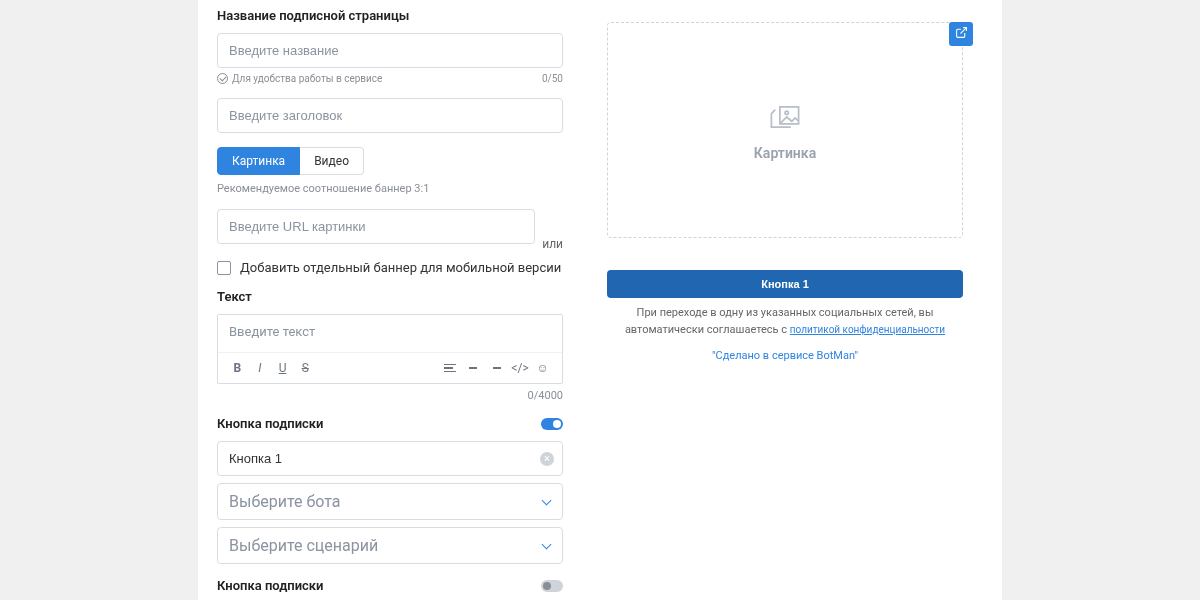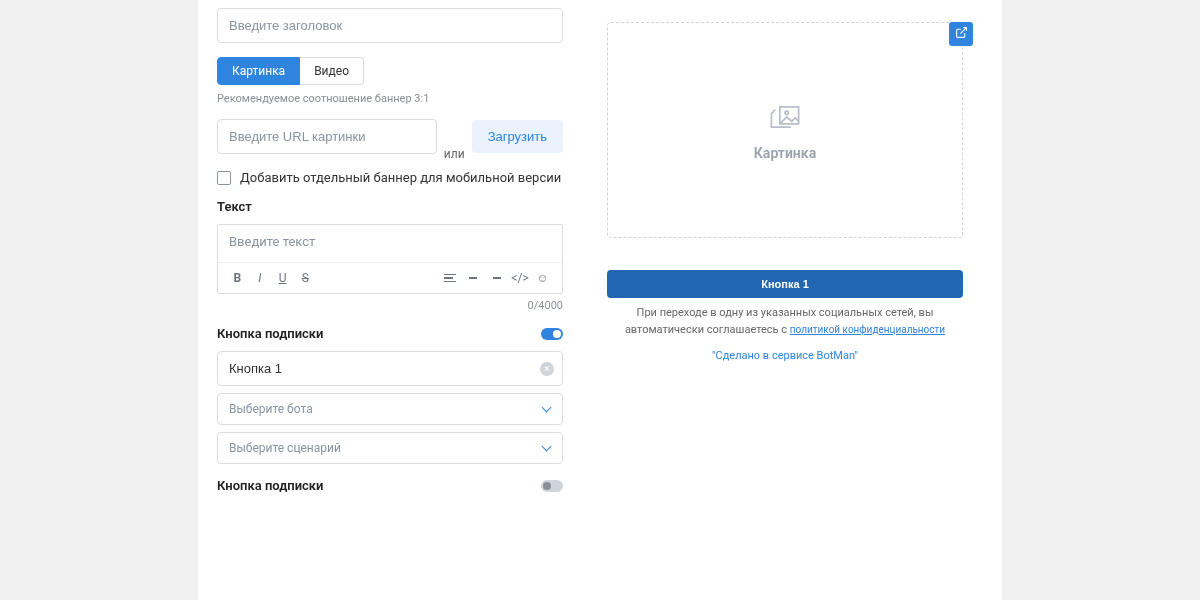--- a/index.html
+++ b/index.html
@@ -35,21 +35,21 @@
   .row-header { display: flex; justify-content: space-between; align-items: center; margin-bottom: 10px; gap: 28px; }
   .toggle { width: 22px; height: 12px; border-radius: 6px; position: relative; cursor: pointer; }
   .toggle .knob { width: 8px; height: 8px; border-radius: 50%; background: #fff; position: absolute; top: 2px; }
   .toggle.on { background: #2f84e0; }
   .toggle.on .knob { right: 2px; }
   .toggle.off { background: #cfd4da; }
   .toggle.off .knob { left: 2px; background: #8a8f96; }
   .input-wrap { position: relative; }
   .clear-btn { position: absolute; right: 9px; top: 50%; transform: translateY(-50%); width: 14px; height: 14px; border-radius: 50%; background: #cfd4da; display: flex; align-items: center; justify-content: center; cursor: pointer; }
   .clear-btn::before { content: "×"; color: #fff; font-size: 11px; line-height: 1; }
-  .select { width: 100%; border: 1px solid #d9dde2; border-radius: 4px; padding: 8px 11px; font-size: 12px; color: #8a94a0; background: #fff; display: flex; justify-content: space-between; align-items: center; cursor: pointer; margin-top: 7px; }
+  .select { width: 100%; border: 1px solid #d9dde2; border-radius: 4px; padding: 8px 11px; font-size: 16px; color: #8a94a0; background: #fff; display: flex; justify-content: space-between; align-items: center; cursor: pointer; margin-top: 7px; }
   .chevron { width: 10px; height: 10px; position: relative; }
   .chevron::before { content: ""; position: absolute; width: 6px; height: 6px; border-right: 1.5px solid #2f84e0; border-bottom: 1.5px solid #2f84e0; transform: rotate(45deg); top: 0; left: 2px; }
   .corner-btn { position: absolute; top: 22px; right: -10px; width: 24px; height: 24px; background: #2f84e0; border-radius: 3px; display: flex; align-items: center; justify-content: center; cursor: pointer; z-index: 10; }
   .preview-box { border: 1px dashed #cfd4da; border-radius: 4px; height: 216px; display: flex; flex-direction: column; align-items: center; justify-content: center; gap: 11px; color: #a4abb5; }
   .img-placeholder-icon { width: 34px; height: 34px; position: relative; }
   .preview-label { font-size: 14px; font-weight: 600; color: #9aa2ad; }
   .preview-btn { width: 100%; background: #2166b1; color: #fff; border: none; border-radius: 4px; padding: 8px; font-size: 11px; font-weight: 600; margin-top: 32px; cursor: pointer; }
   .disclaimer { text-align: center; font-size: 11px; color: #666; margin-top: 7px; line-height: 1.5; }
   .disclaimer a { color: #2f84e0; text-decoration: underline; font-size: 10px; }
   .botman { text-align: center; font-size: 11px; color: #2f84e0; margin-top: 11px; }
@@ -58,35 +58,45 @@
   .ext-icon svg { width: 13px; height: 13px; stroke: #fff; fill: none; stroke-width: 2; }
   .align-lines { display: flex; flex-direction: column; gap: 2px; width: 12px; }
   .align-lines span { height: 1.5px; background: #6b7480; display: block; }
 </style>
 </head>
 <body>
 
 <div class="page">
   <div class="left">
 
+    <div class="block">
+      <label class="section-label">Название подписной страницы</label>
+      <input class="input" placeholder="Введите название" style="">
+      <div class="hint-row">
+        <div class="left-hint">
+          <span class="check-icon"></span>
+          <span>Для удобства работы в сервисе</span>
+        </div>
+        <span>0/50</span>
+      </div>
+    </div>
 
     <div class="block">
       <input class="input" placeholder="Введите заголовок" style="">
     </div>
 
     <div class="block">
       <div class="tabs">
         <div class="tab active">Картинка</div>
         <div class="tab">Видео</div>
       </div>
       <div class="sub-hint">Рекомендуемое соотношение баннер 3:1</div>
       <div class="upload-row">
         <input class="input" placeholder="Введите URL картинки" style="">
         <span class="or">или</span>
-        <button class="btn-primary">Загрузить</button>
       </div>
       <div class="checkbox-row">
         <span class="chk"></span>
         <span>Добавить отдельный баннер для мобильной версии</span>
       </div>
     </div>
 
     <div class="block">
       <label class="section-label">Текст</label>
       <div class="editor">

